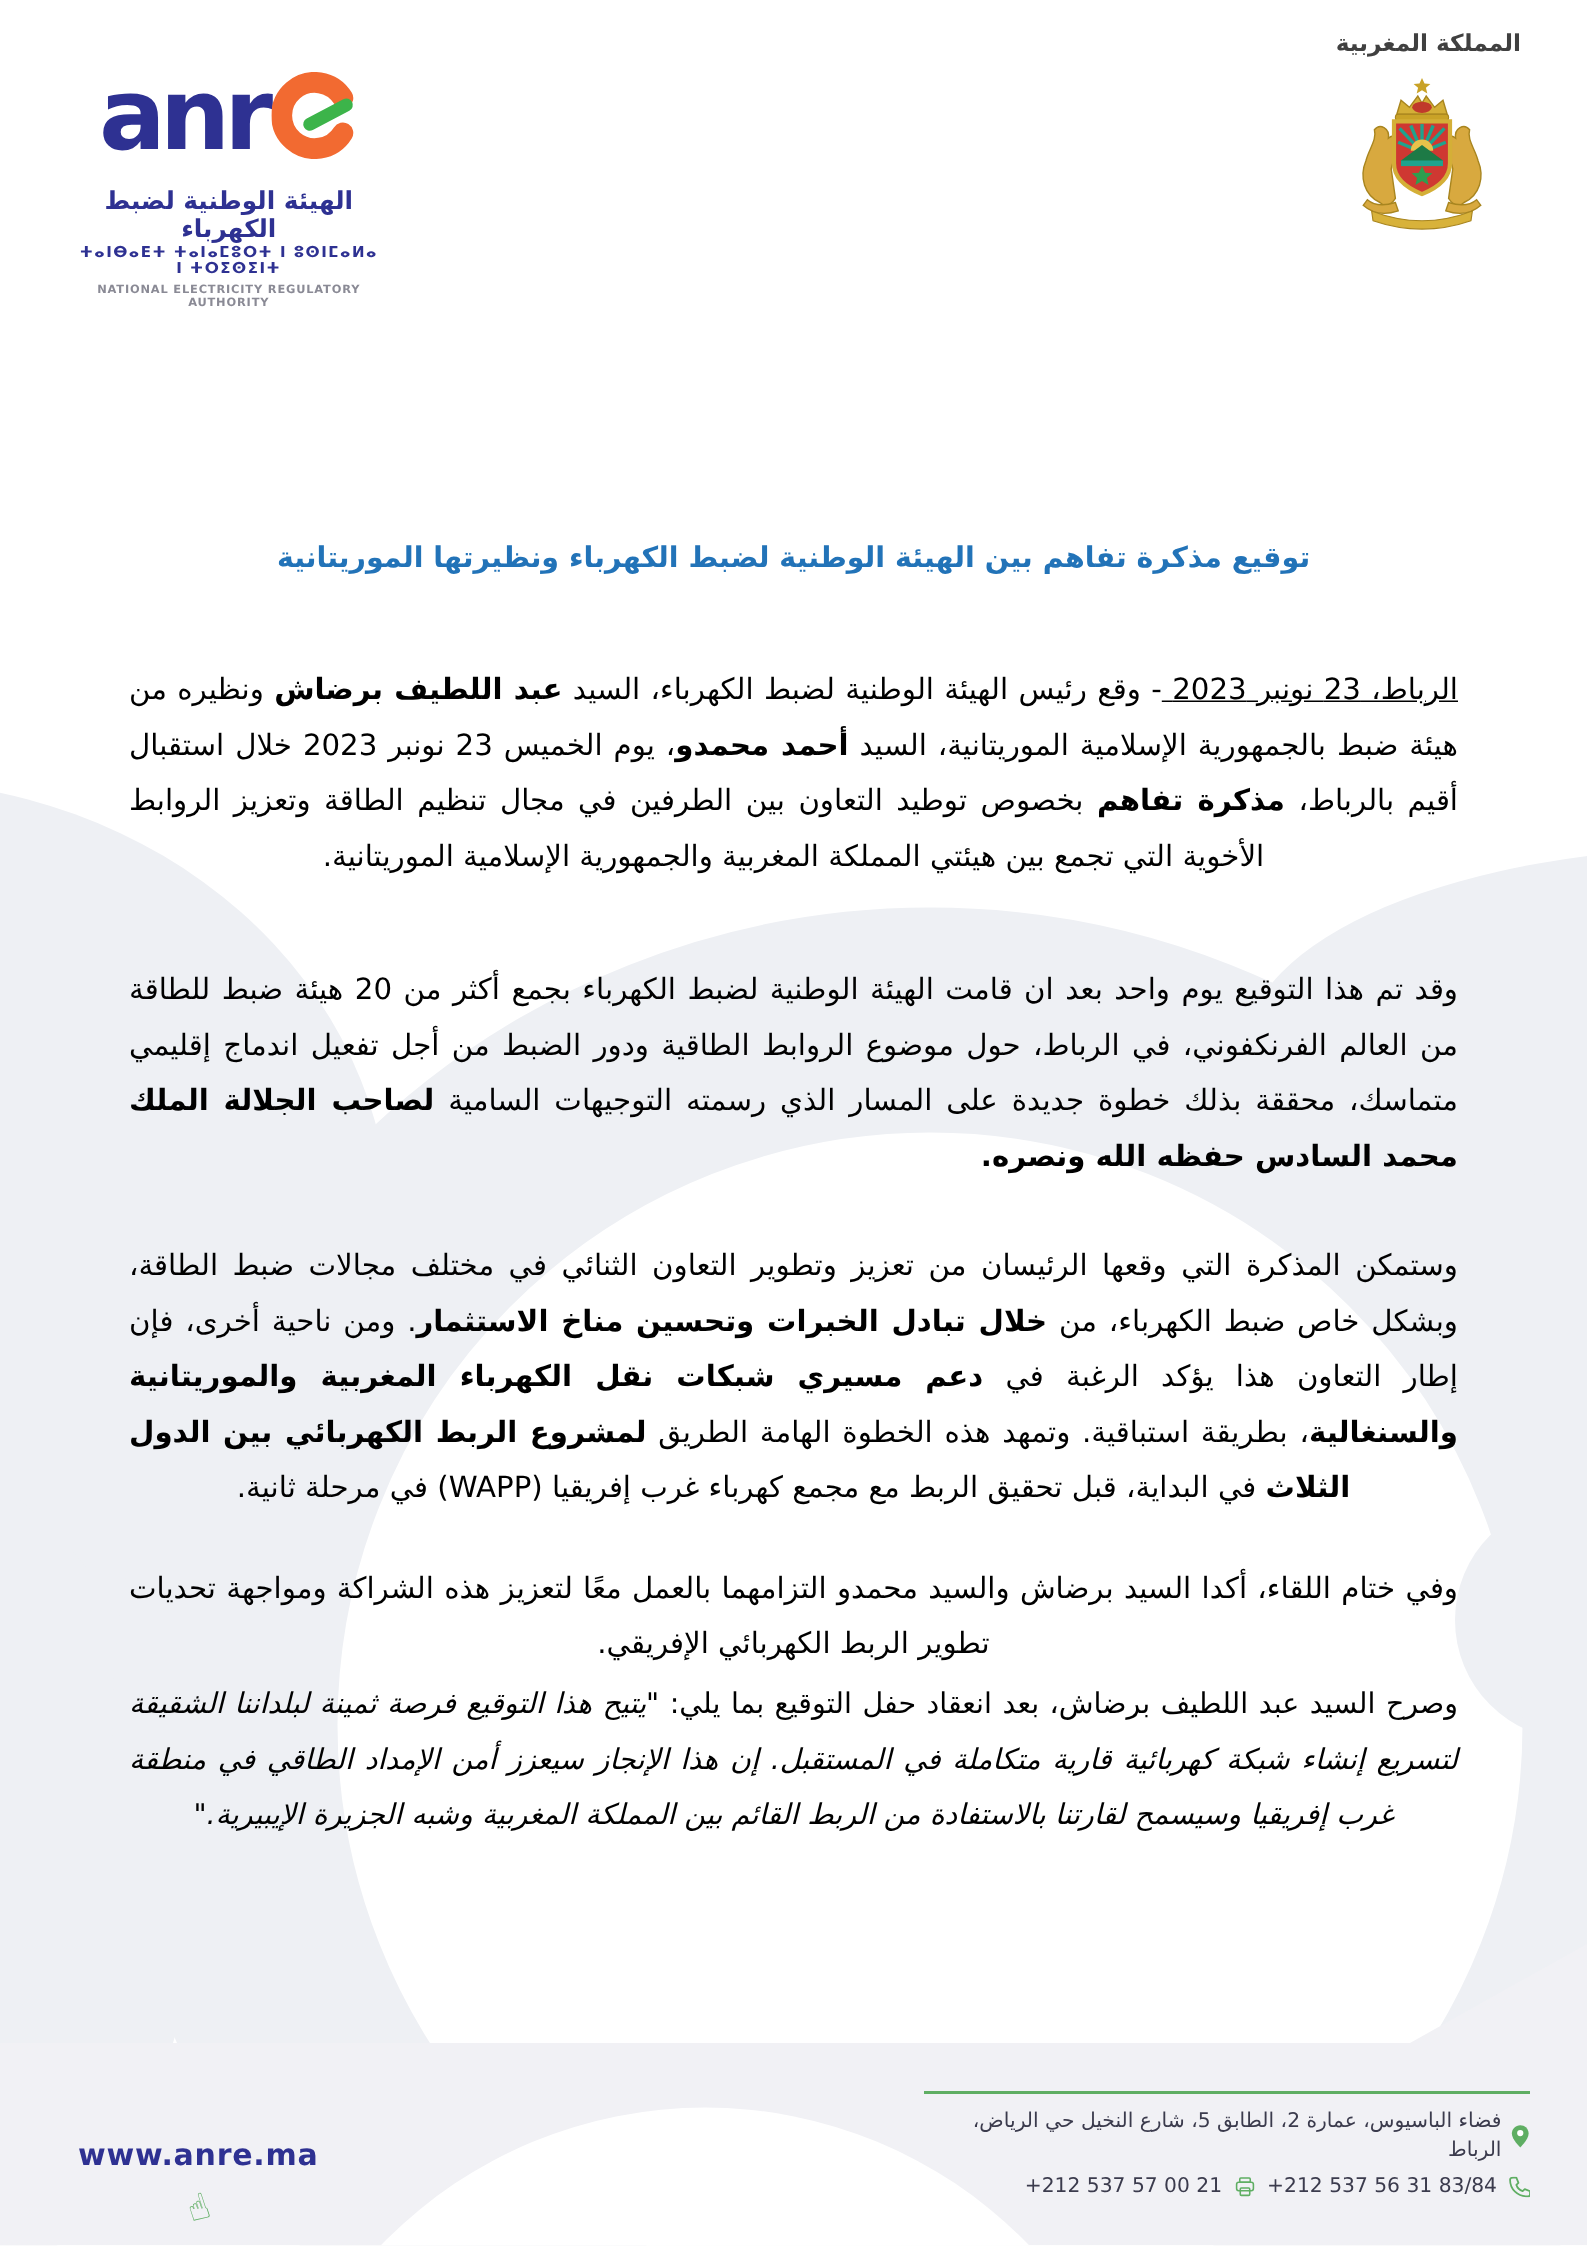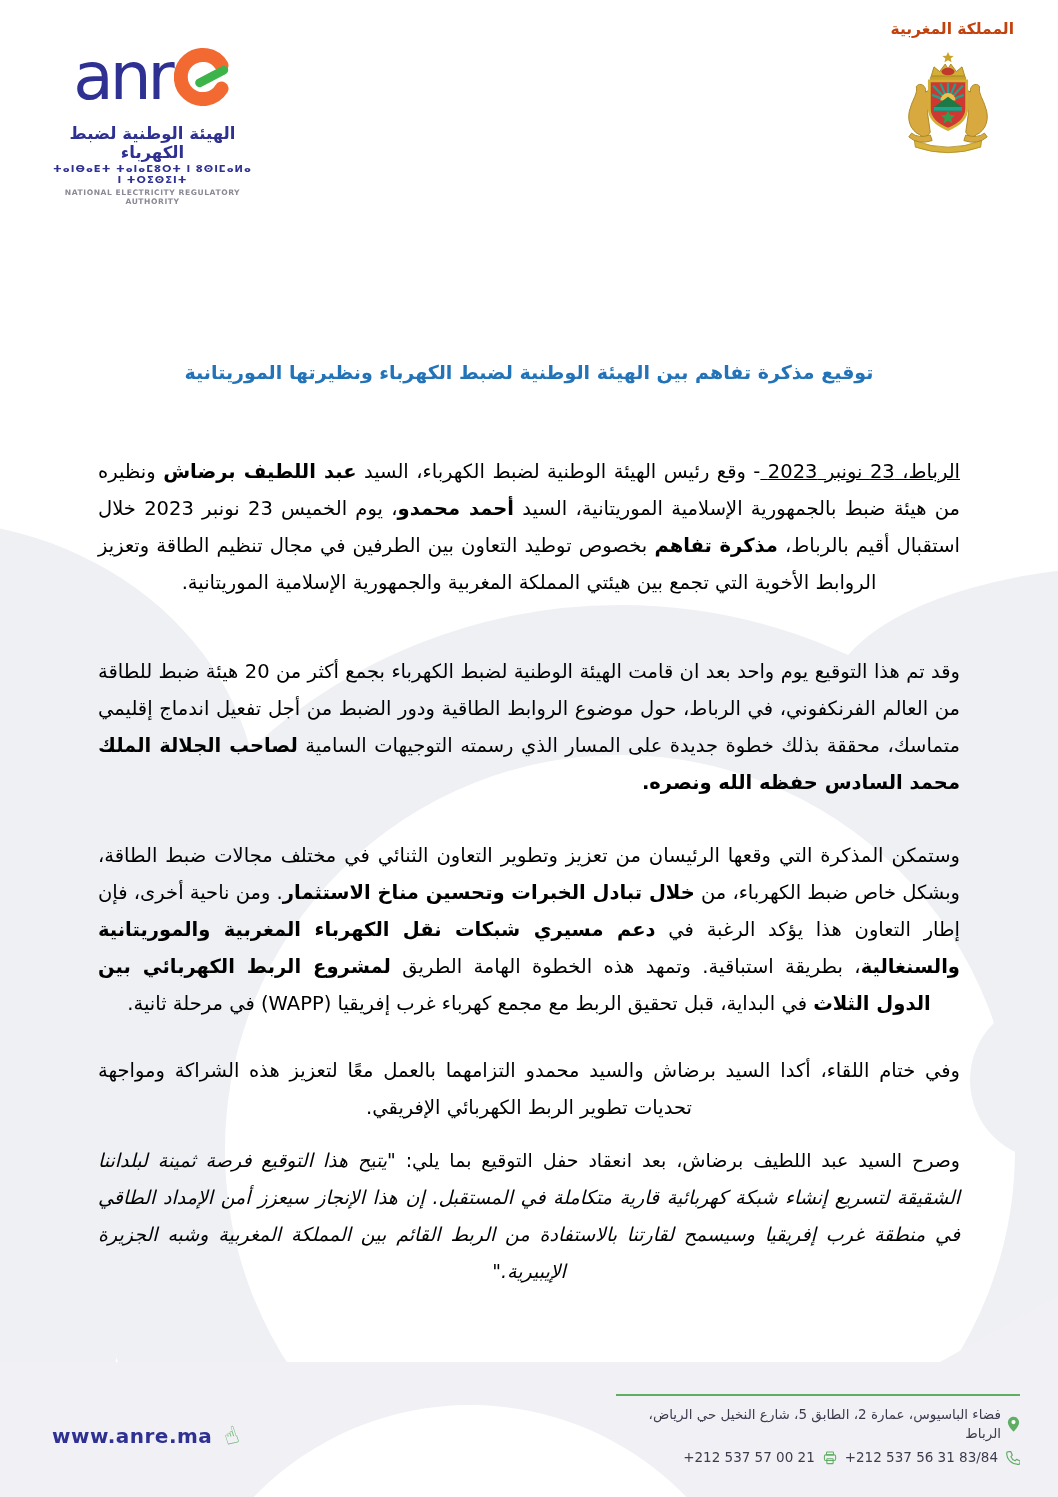--- a/index.html
+++ b/index.html
@@ -8,57 +8,57 @@
     position:relative;width:1058px;height:1497px;background:#ffffff;overflow:hidden;
     font-family:"DejaVu Sans","Liberation Sans",sans-serif;
   }
   .watermark{position:absolute;inset:0;width:1058px;height:1497px;z-index:0;}
   .layer{position:relative;z-index:1;}
 
   
   .logo{position:absolute;top:38px;left:50px;width:205px;text-align:center;}
   .wordmark{display:flex;align-items:flex-end;justify-content:center;gap:3px;height:70px;}
   .wordmark .wm-txt{
-    font-size:66px;font-weight:normal;color:#2e3192;letter-spacing:-4px;line-height:62px;
+    font-size:66px;font-weight:bold;color:#2e3192;letter-spacing:-4px;line-height:62px;
     font-family:"DejaVu Sans",sans-serif;
   }
   .e-icon{width:58px;height:58px;margin-bottom:2px;}
   .logo-ar{font-size:16.5px;font-weight:bold;color:#2e3192;margin-top:16px;direction:rtl;}
   .logo-tif{font-size:10px;font-weight:bold;color:#2e3192;margin-top:1px;letter-spacing:1px;}
   .logo-en{font-size:7.6px;font-weight:bold;color:#8a8a95;letter-spacing:0.55px;margin-top:3px;}
 
-  .kingdom-title{position:absolute;top:20px;right:44px;font-size:15.5px;font-weight:bold;color:#c2410c;direction:rtl;text-align:right;}
+  .kingdom-title{position:absolute;top:20px;right:44px;font-size:15.5px;font-weight:bold;color:#404040;direction:rtl;text-align:right;}
   .coa{position:absolute;top:50px;right:54px;width:112px;height:114px;}
 
   
   .doc-title{position:absolute;top:253px;left:0;right:0;text-align:center;
     font-size:23px;font-weight:bold;color:#000;direction:rtl;}
   .doc-subtitle{position:absolute;top:345px;left:0;right:0;text-align:center;
     font-size:19px;font-weight:bold;color:#2273b8;direction:rtl;}
 
   .content{position:absolute;top:437px;right:82px;left:82px;direction:rtl;}
   .para{
-    font-size:19.5px;line-height:37px;color:#000;margin:16px;
+    font-size:19.5px;line-height:37px;color:#000;margin:4px;
     text-align:justify;font-family:"DejaVu Sans",sans-serif;
   }
   .para.p4{font-size:19px;}
   .last-center{text-align-last:center;}
   .last-right{text-align-last:right;}
   .mb1{margin-bottom:52px;} .mb2{margin-bottom:36px;} .mb3{margin-bottom:30px;} .mb4{margin-bottom:8px;}
   .b{font-weight:bold;} .i{font-style:italic;} .u{text-decoration:underline;}
 
   
   .footer-contact{position:absolute;right:38px;top:1394px;width:404px;direction:rtl;color:#3b3b4d;}
   .footer-divider{border:none;border-top:2px solid #5fae63;margin:0 0 9px 0;}
   .addr-line,.phone-line{display:flex;align-items:center;gap:6px;font-size:13.5px;line-height:19px;}
   .phone-line{margin-top:5px;gap:8px;}
   .num{direction:ltr;unicode-bidi:embed;}
   .f-icon{flex:0 0 auto;display:inline-flex;}
 
-  .site{position:absolute;left:52px;top:1424px;display:flex;align-items:center;gap:12px;}
+  .site{position:absolute;left:52px;top:1424px;display:flex;align-items:center;gap:12px;flex-direction:column;}
   .site-text{font-size:20px;font-weight:bold;color:#2e3192;letter-spacing:0.5px;}
   .hand-icon{color:#5fae63;font-size:24px;transform:rotate(-18deg);line-height:1;}
 </style>
 </head>
 <body>
 
 <div class="page">
 
   <svg class="watermark" viewBox="0 0 1058 1497" aria-hidden="true">
     <g fill="#eef0f4">

